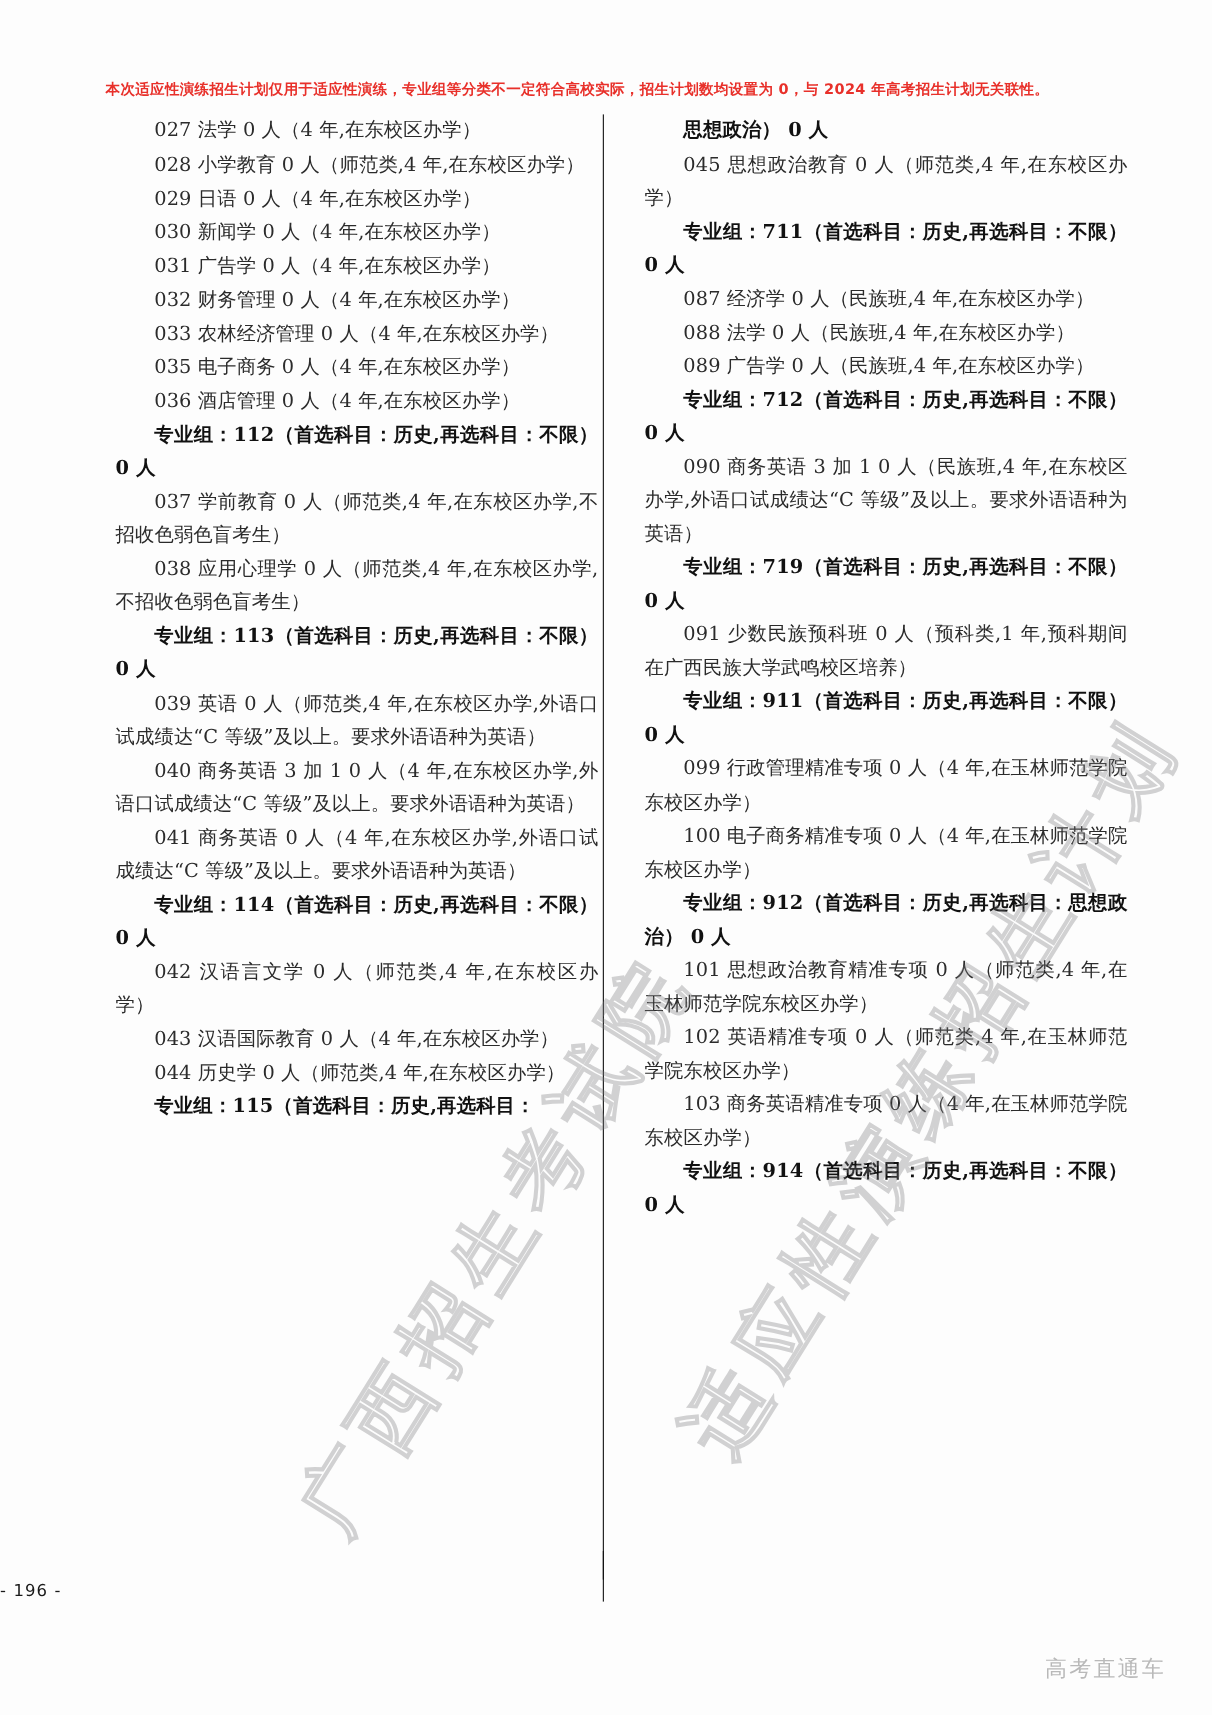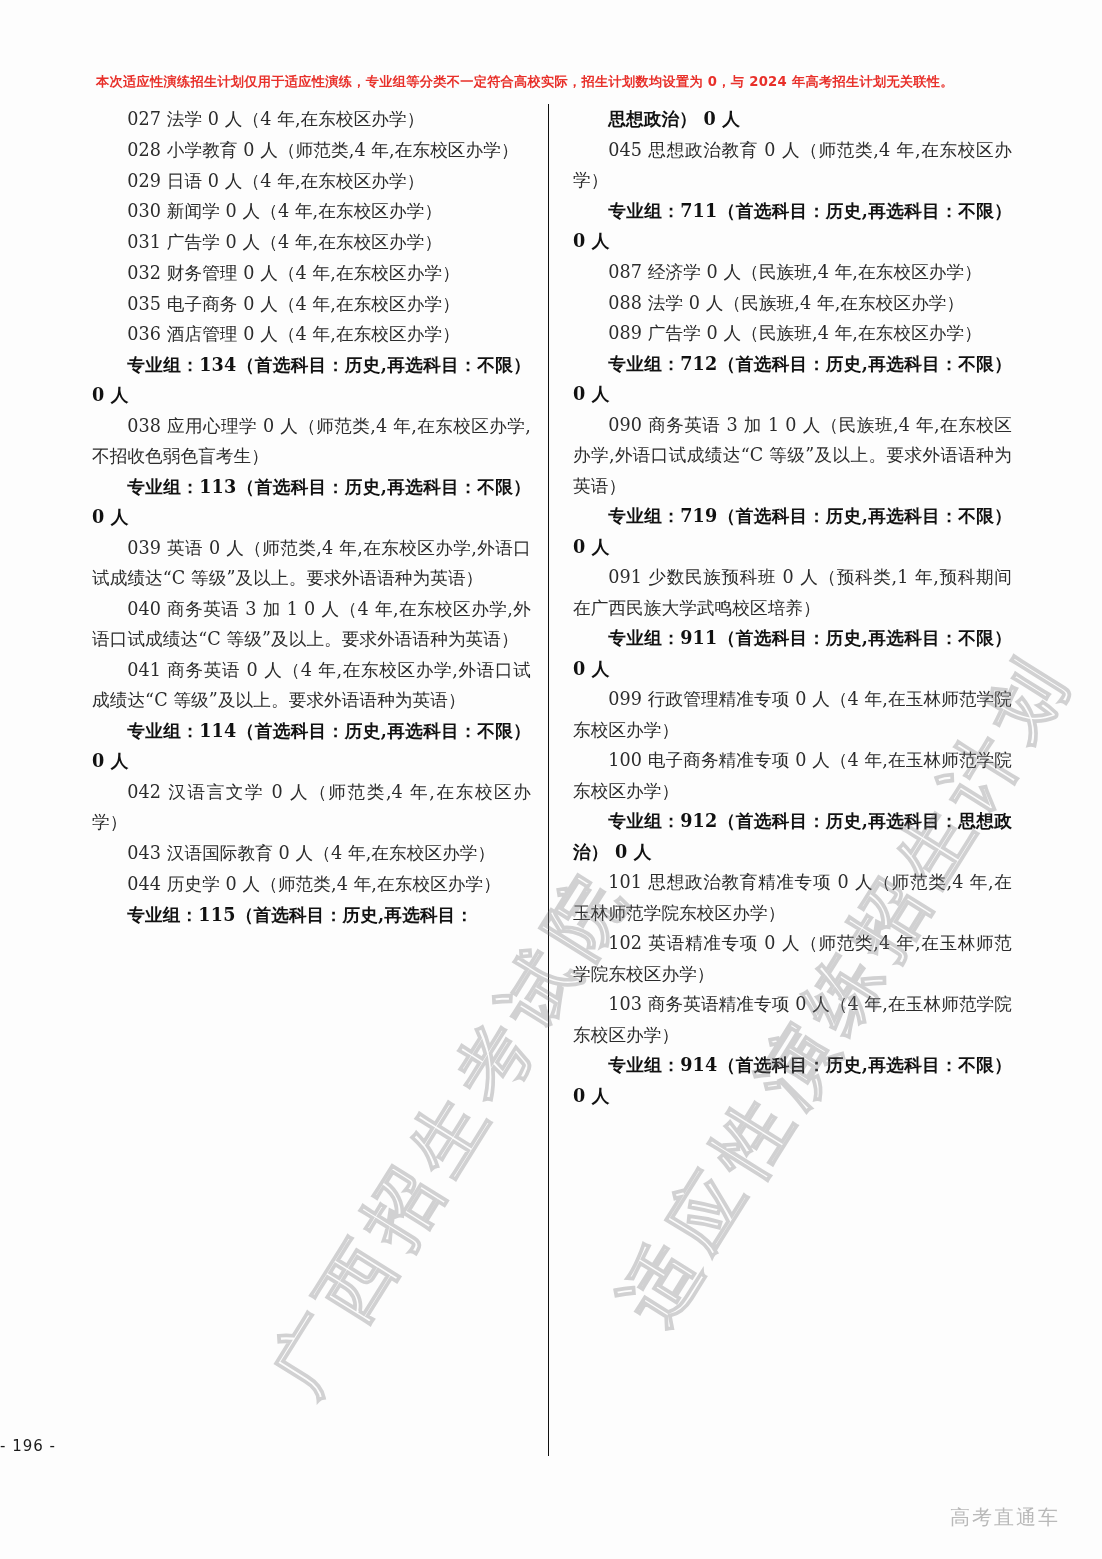--- a/index.html
+++ b/index.html
@@ -36,21 +36,21 @@
     letter-spacing: 0.3px;
     line-height: 1.2;
     white-space: nowrap;
     font-family: "DejaVu Sans", "Liberation Sans", sans-serif;
   }
 
   
   .columns {
     position: absolute;
     top: 104px;
-    left: 92px;
+    left: 105px;
     width: 920px;
     height: 1310px;
     display: flex;
     gap: 4px;
   }
   .col {
     width: 447px;
     position: relative;
   }
   .col.left { padding-right: 12px; }
@@ -154,23 +154,25 @@
   <div class="col-divider"></div>
 
   <div class="columns">
     <div class="col left" id="left-col">
         <div class="para">027 法学 0 人（4 年,在东校区办学）</div>
         <div class="para">028 小学教育 0 人（师范类,4 年,在东校区办学）</div>
         <div class="para">029 日语 0 人（4 年,在东校区办学）</div>
         <div class="para">030 新闻学 0 人（4 年,在东校区办学）</div>
         <div class="para">031 广告学 0 人（4 年,在东校区办学）</div>
         <div class="para">032 财务管理 0 人（4 年,在东校区办学）</div>
+        <div class="para">033 农林经济管理 0 人（4 年,在东校区办学）</div>
         <div class="para">035 电子商务 0 人（4 年,在东校区办学）</div>
         <div class="para">036 酒店管理 0 人（4 年,在东校区办学）</div>
-        <div class="para group">专业组：134（首选科目：历史,再选科目：不限） 0 人</div>
+        <div class="para group">专业组：112（首选科目：历史,再选科目：不限） 0 人</div>
+        <div class="para">037 学前教育 0 人（师范类,4 年,在东校区办学,不招收色弱色盲考生）</div>
         <div class="para">038 应用心理学 0 人（师范类,4 年,在东校区办学,不招收色弱色盲考生）</div>
         <div class="para group">专业组：113（首选科目：历史,再选科目：不限） 0 人</div>
         <div class="para">039 英语 0 人（师范类,4 年,在东校区办学,外语口试成绩达“C 等级”及以上。要求外语语种为英语）</div>
         <div class="para">040 商务英语 3 加 1 0 人（4 年,在东校区办学,外语口试成绩达“C 等级”及以上。要求外语语种为英语）</div>
         <div class="para">041 商务英语 0 人（4 年,在东校区办学,外语口试成绩达“C 等级”及以上。要求外语语种为英语）</div>
         <div class="para group">专业组：114（首选科目：历史,再选科目：不限） 0 人</div>
         <div class="para">042 汉语言文学 0 人（师范类,4 年,在东校区办学）</div>
         <div class="para">043 汉语国际教育 0 人（4 年,在东校区办学）</div>
         <div class="para">044 历史学 0 人（师范类,4 年,在东校区办学）</div>
         <div class="para group">专业组：115（首选科目：历史,再选科目：</div>

